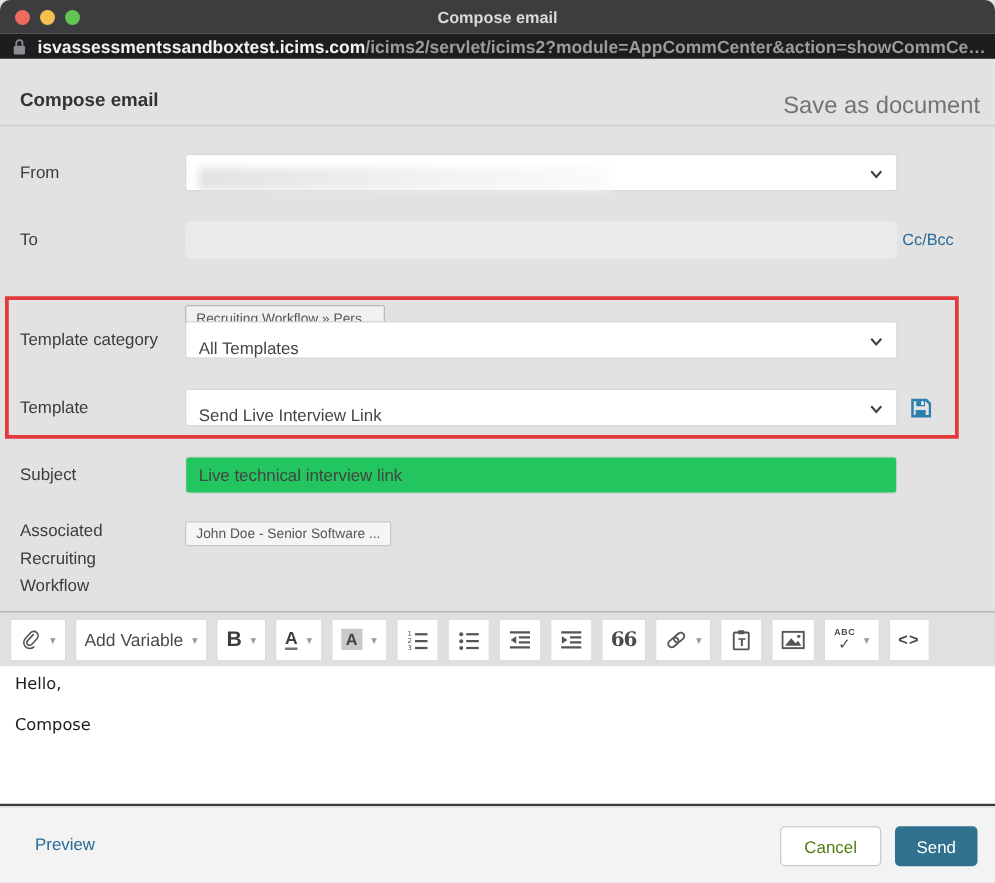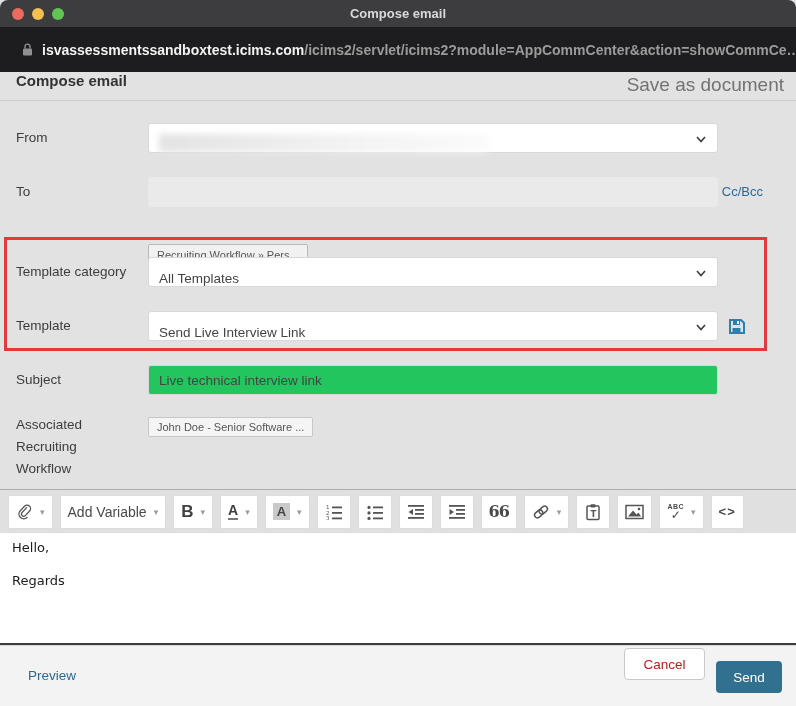--- a/index.html
+++ b/index.html
@@ -18,22 +18,22 @@
   .traffic { position: absolute; top: 8px; left: 12px; display: flex; gap: 8px; }
   .dot { width: 12px; height: 12px; border-radius: 50%; }
   .dot-red { background: #ec6a5e; }
   .dot-yellow { background: #f4bf4f; }
   .dot-green { background: #61c554; }
   .titlebar-text {
     height: 27px; line-height: 27px; text-align: center;
     color: #d9d9d9; font-weight: bold; font-size: 13px;
   }
   .urlbar {
-    position: absolute; top: 27px; left: 0; right: 0; height: 45px;
-    background: #1d1d1f; display: flex; align-items: center; padding-left: 22px;
+    position: absolute; top: 27px; left: 0; right: 0; height: 20px;
+    background: #1d1d1f; display: flex; align-items: center; padding-left: 10px;
     white-space: nowrap; overflow: hidden;
   }
   .lock-icon { margin-right: 9px; flex: 0 0 auto; }
   .url-domain { color: #f2f2f2; font-weight: bold; font-size: 14px; }
   .url-path { color: #9b9b9b; font-weight: bold; font-size: 14px; }
 
   
   .page-title { position: absolute; top: 72px; left: 16px; font-size: 15px; font-weight: 600; color: #333; }
   .save-doc { position: absolute; top: 74px; right: 12px; font-size: 19px; color: #737373; cursor: pointer; }
   .header-divider { position: absolute; top: 100px; left: 0; right: 0; height: 1px; background: #cdcdcd; }
@@ -106,23 +106,23 @@
   .editor p { margin: 0 0 18px 0; }
   .editor-bottom-edge { position: absolute; top: 643px; left: 0; right: 0; height: 2px; background: #3c3c3c; }
 
   
   .footer {
     position: absolute; top: 645px; left: 0; right: 0; height: 61px;
     background: #f3f3f3; border-top: 1px solid #d9d9d9;
   }
   .preview-link { position: absolute; left: 28px; top: 22px; font-size: 13.5px; color: #2a6a99; cursor: pointer; }
   .btn-cancel {
-    position: absolute; right: 91px; top: 2px; width: 81px; height: 32px;
+    position: absolute; right: 91px; top: 15px; width: 81px; height: 32px;
     background: #fff; border: 1px solid #c9c9c9; border-radius: 4px;
-    font-size: 13.5px; color: #b91c1c; font-family: "Liberation Sans", sans-serif; cursor: pointer;
+    font-size: 13.5px; color: #4d7c0f; font-family: "Liberation Sans", sans-serif; cursor: pointer;
   }
   .btn-send {
     position: absolute; right: 14px; top: 15px; width: 66px; height: 32px;
     background: #31708f; border: none; border-radius: 4px;
     font-size: 13.5px; color: #fff; font-family: "Liberation Sans", sans-serif; cursor: pointer;
   }
 </style>
 </head>
 <body>
 
@@ -284,21 +284,21 @@
     </span>
     <span class="caret">▾</span>
   </div>
   <div class="tbtn">
     <span class="t-code">&lt;&gt;</span>
   </div>
 </div>
 
 <div class="editor">
   <p>Hello,</p>
-  <p>Regards</p>
+  <p>Compose</p>
 </div>
 <div class="editor-bottom-edge"></div>
 
 <div class="footer">
   <a class="preview-link">Preview</a>
   <button class="btn-cancel">Cancel</button>
   <button class="btn-send">Send</button>
 </div>
 
 </body></html>

